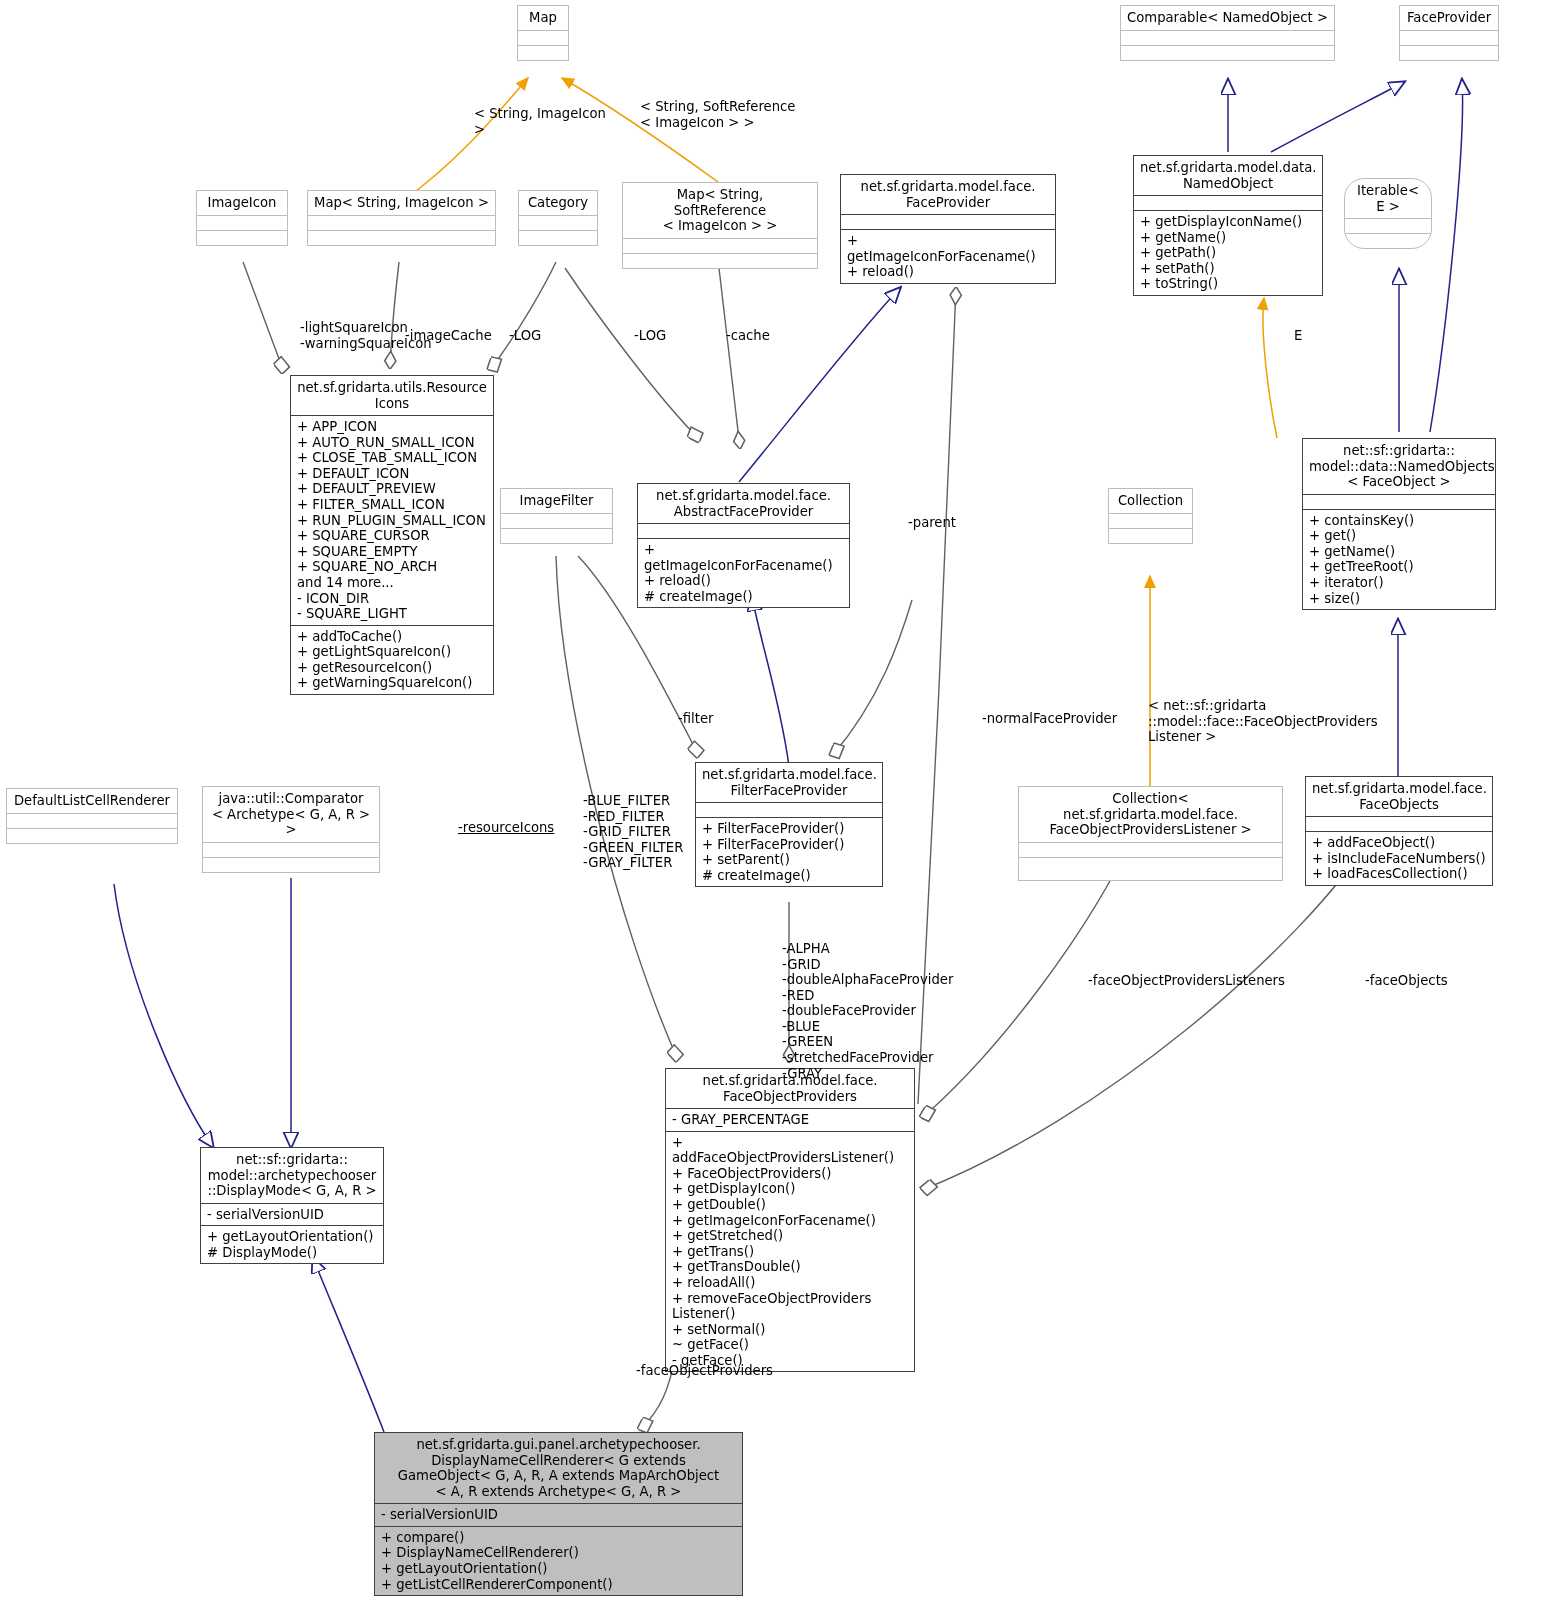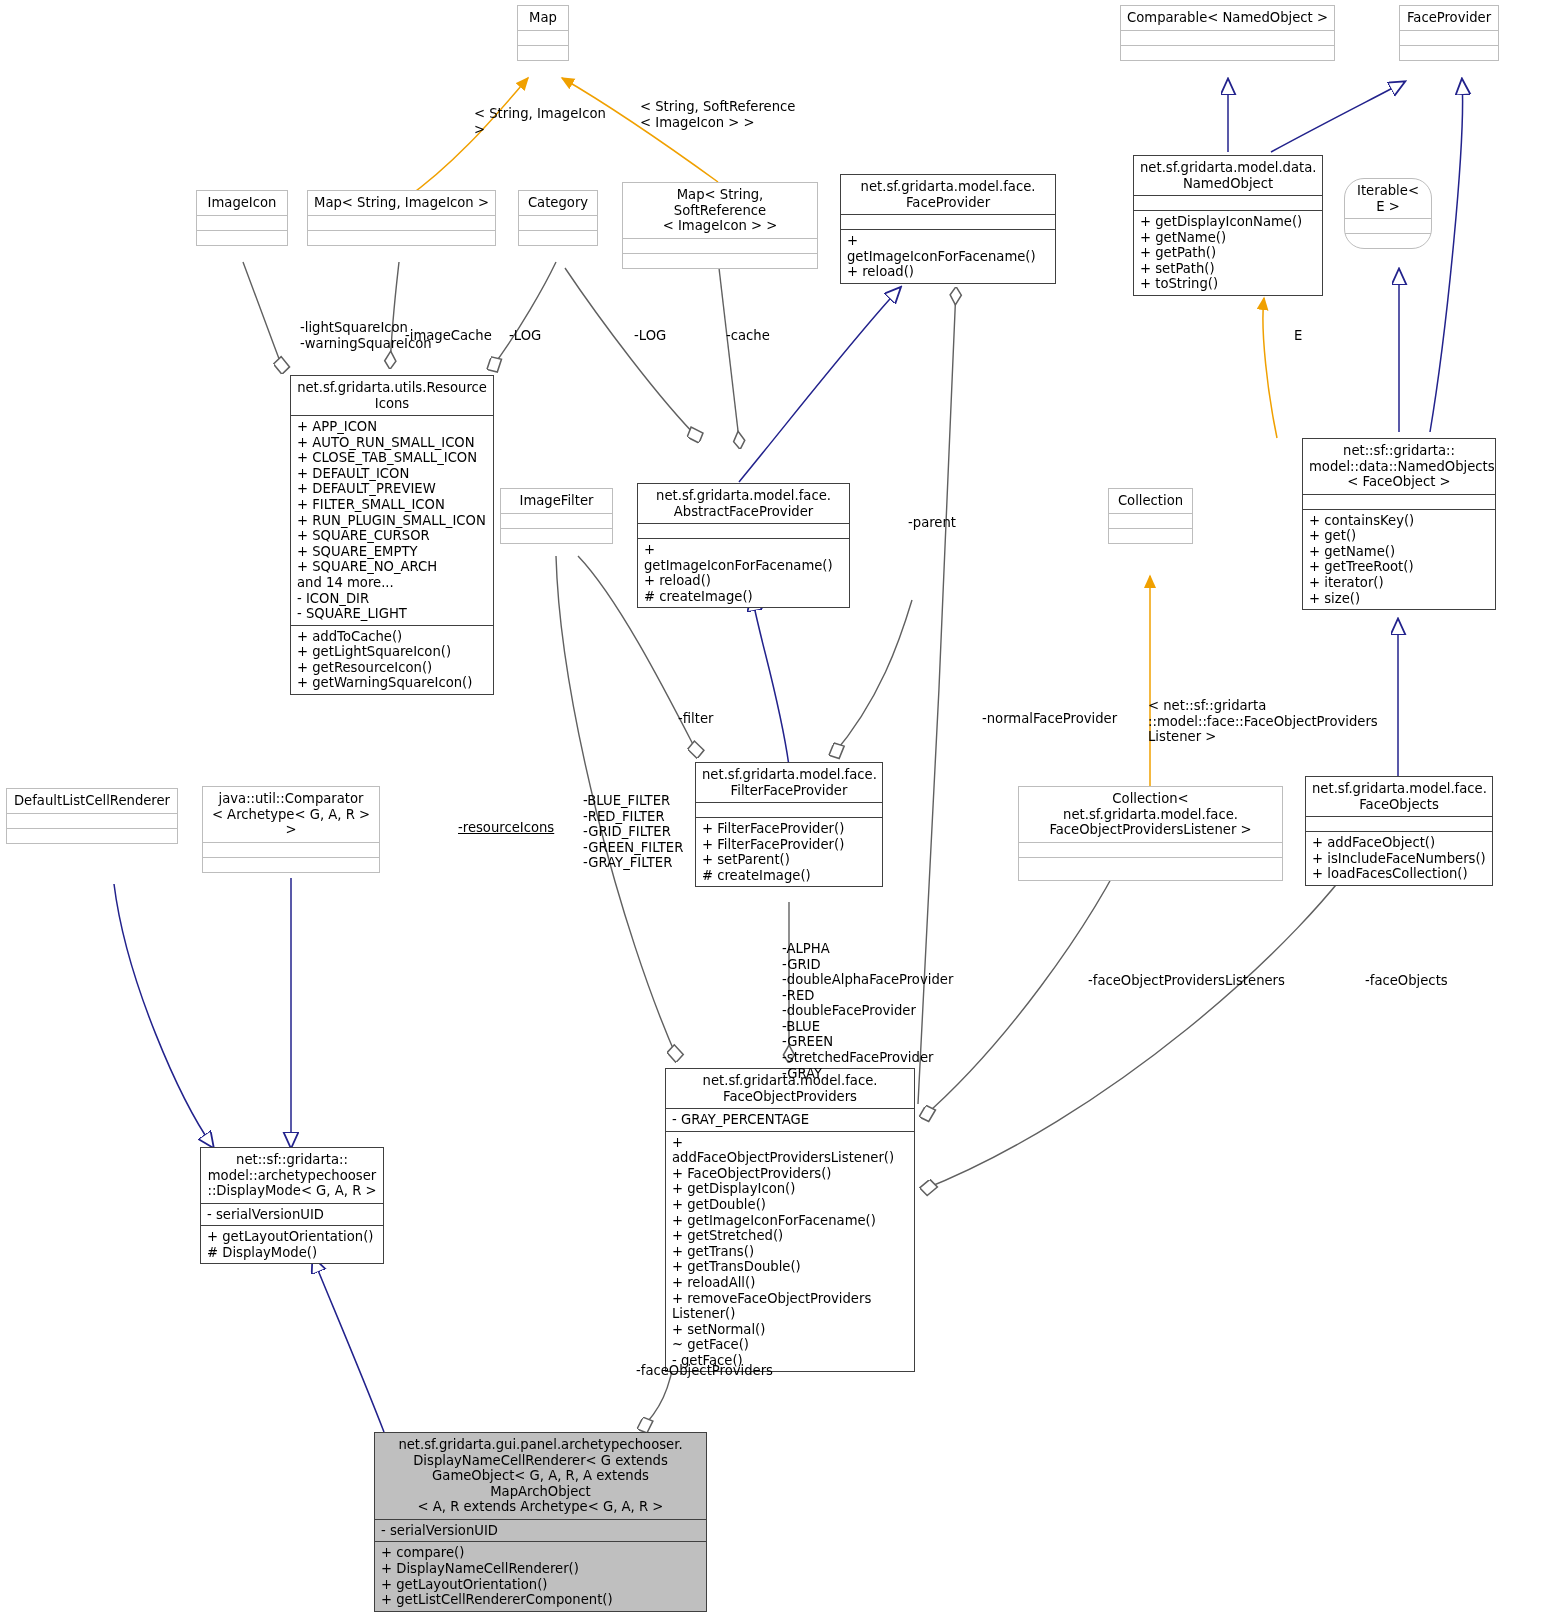--- a/index.html
+++ b/index.html
@@ -326,21 +326,21 @@
 + getTrans()
 + getTransDouble()
 + reloadAll()
 + removeFaceObjectProviders
 Listener()
 + setNormal()
 ~ getFace()
 - getFace()</div>
   </div>
 
-  <div class="node focus" style="left:374px; top:1432px; width:333px;">
+  <div class="node focus" style="left:374px; top:1432px; width:369px;">
     <div class="title left">net.sf.gridarta.gui.panel.archetypechooser.
 DisplayNameCellRenderer&lt; G extends
  GameObject&lt; G, A, R, A extends MapArchObject
 &lt; A, R extends Archetype&lt; G, A, R &gt;</div>
     <div class="sec">- serialVersionUID</div>
     <div class="sec">+ compare()
 + DisplayNameCellRenderer()
 + getLayoutOrientation()
 + getListCellRendererComponent()</div>
   </div>

